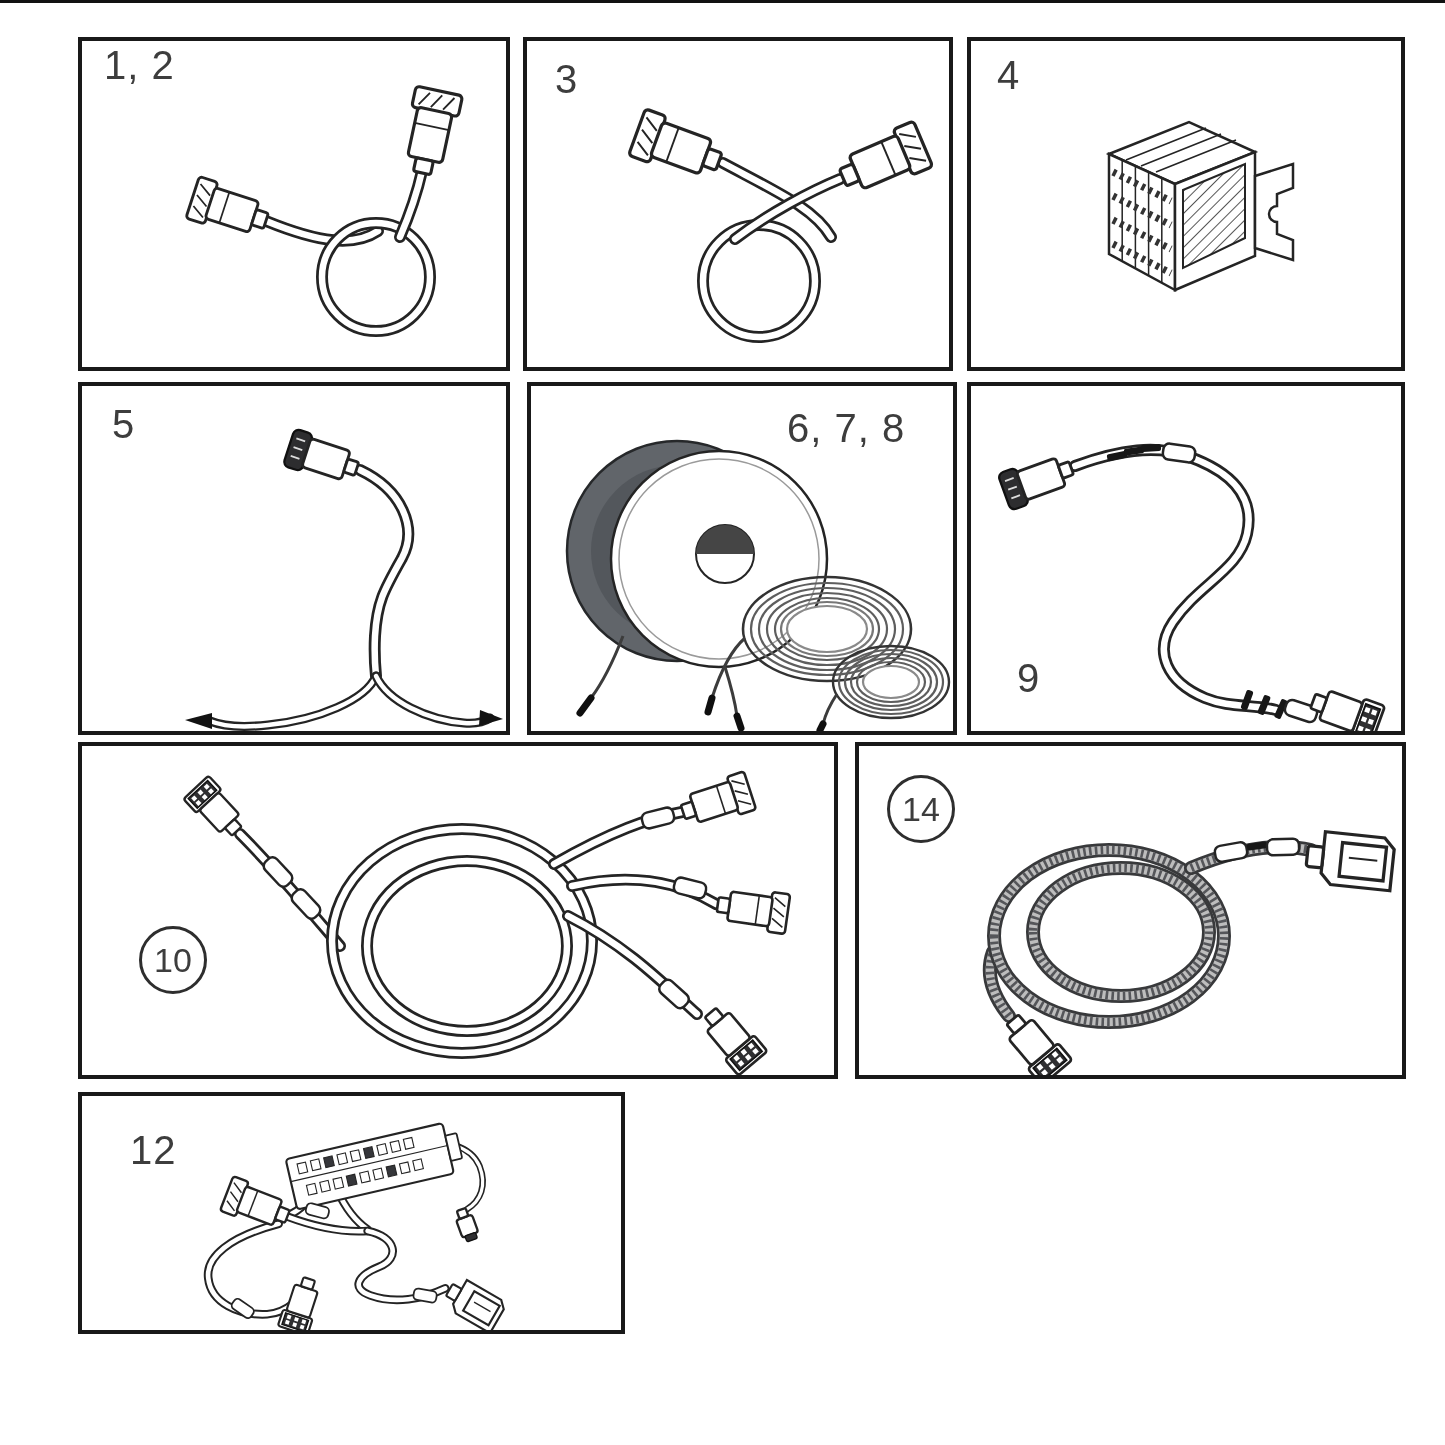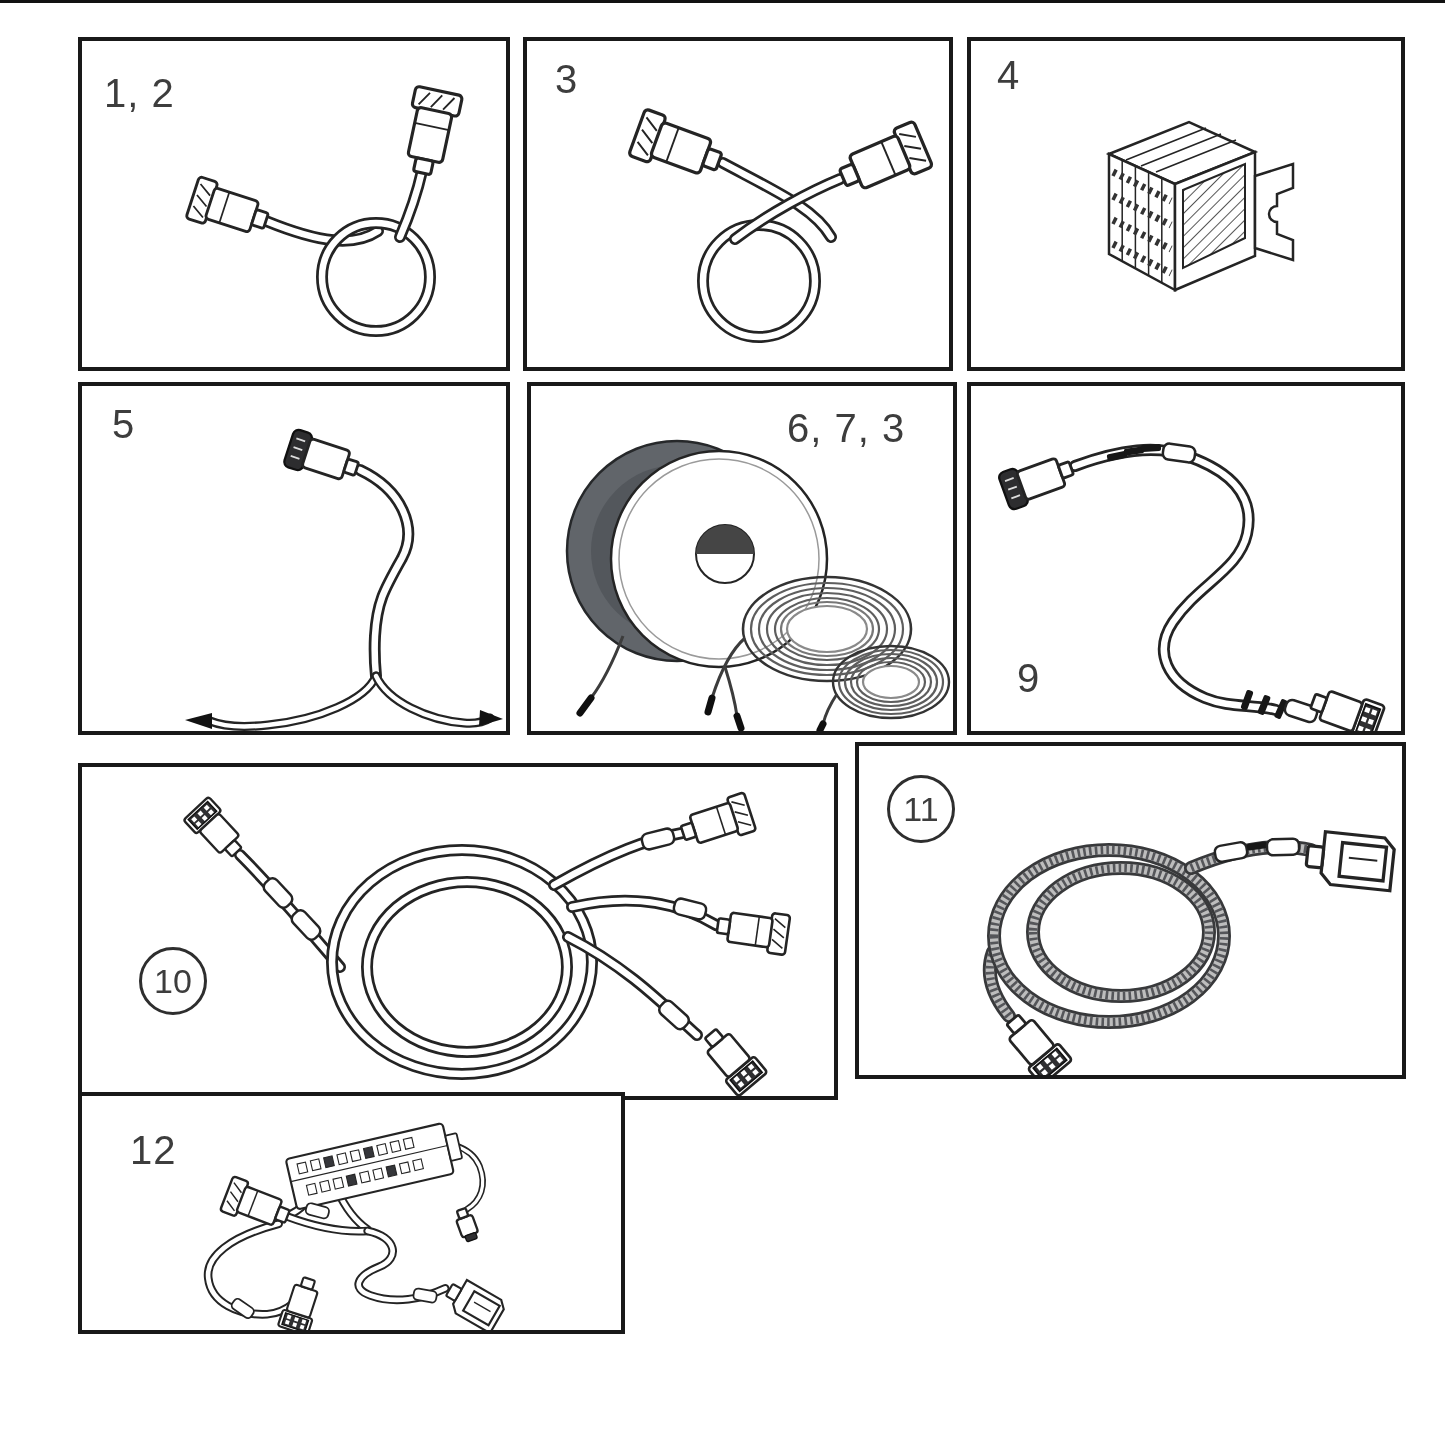--- a/index.html
+++ b/index.html
@@ -93,21 +93,21 @@
   <svg class="art" viewBox="0 0 424 326">
     <path class="tube" d="M 184,180 C 238,202 272,206 296,190"></path>
       <path class="tube-core" d="M 184,180 C 238,202 272,206 296,190"></path>
     <path class="tube" d="M 240,236 a54,54 0 1 0 108,0 a54,54 0 1 0 -108,0"></path>
       <path class="tube-core" d="M 240,236 a54,54 0 1 0 108,0 a54,54 0 1 0 -108,0"></path>
     <path class="tube" d="M 318,196 C 330,168 336,148 340,130"></path>
       <path class="tube-core" d="M 318,196 C 330,168 336,148 340,130"></path>
     <use href="#conn-std" transform="translate(150,169) rotate(18) scale(1.15)"></use>
     <use href="#conn-std" transform="translate(348,94) rotate(102) scale(1.25)"></use>
   </svg>
-  <div class="plabel" style="left:22px;top:32px">1, 2</div>
+  <div class="plabel" style="left:22px;top:4px">1, 2</div>
 </div>
 
 <div class="panel" style="left:523px;top:37px;width:430px;height:334px">
   <svg class="art" viewBox="0 0 422 326">
     <path class="tube" d="M 196,122 C 252,152 288,168 304,196"></path>
       <path class="tube-core" d="M 196,122 C 252,152 288,168 304,196"></path>
     <path class="tube" d="M 176,240 a56,56 0 1 0 112,0 a56,56 0 1 0 -112,0"></path>
       <path class="tube-core" d="M 176,240 a56,56 0 1 0 112,0 a56,56 0 1 0 -112,0"></path>
     <path class="tube" d="M 208,198 C 242,172 284,150 313,138"></path>
       <path class="tube-core" d="M 208,198 C 242,172 284,150 313,138"></path>
@@ -175,42 +175,42 @@
       <ellipse cx="360" cy="296" rx="58" ry="36" stroke="#333" stroke-width="2.4"></ellipse>
       <ellipse cx="360" cy="296" rx="52" ry="32"></ellipse>
       <ellipse cx="360" cy="296" rx="46" ry="28"></ellipse>
       <ellipse cx="360" cy="296" rx="40" ry="24"></ellipse>
       <ellipse cx="360" cy="296" rx="34" ry="20"></ellipse>
       <ellipse cx="360" cy="296" rx="28" ry="16" fill="#fff" stroke="#8a8a8a"></ellipse>
     </g>
     <path class="wire" d="M 306,308 C 298,320 294,330 292,338"></path>
     <path class="wiretip" d="M 292,338 L 289,344"></path>
   </svg>
-  <div class="plabel" style="left:256px;top:22px">6, 7, 3</div>
+  <div class="plabel" style="left:256px;top:22px">6, 7, 8</div>
 </div>
 
 <div class="panel" style="left:967px;top:382px;width:438px;height:353px">
   <svg class="art" viewBox="0 0 430 345">
     <path class="tube" d="M 104,80 C 150,63 186,59 216,70 C 262,86 284,112 276,148 C 268,184 228,198 202,236 C 182,266 196,296 234,312 C 258,322 282,318 305,324"></path>
       <path class="tube-core" d="M 104,80 C 150,63 186,59 216,70 C 262,86 284,112 276,148 C 268,184 228,198 202,236 C 182,266 196,296 234,312 C 258,322 282,318 305,324"></path>
     <use href="#sleeve" transform="translate(208,67) rotate(8)"></use>
     <use href="#band" transform="translate(146,70) rotate(78)"></use>
     <use href="#band" transform="translate(163,65) rotate(82)"></use>
     <use href="#band" transform="translate(180,62) rotate(86)"></use>
     <use href="#band" transform="translate(276,314) rotate(20)"></use>
     <use href="#band" transform="translate(293,319) rotate(22)"></use>
     <use href="#band" transform="translate(310,323) rotate(24)"></use>
     <use href="#sleeve" transform="translate(330,325) rotate(18)"></use>
     <use href="#conn-dark" transform="translate(70,93) rotate(-20) scale(1.15)"></use>
     <use href="#conn-grid" transform="translate(372,326) rotate(-160) scale(1.1)"></use>
   </svg>
   <div class="plabel" style="left:46px;top:272px">9</div>
 </div>
 
-<div class="panel" style="left:78px;top:763px;width:760px;height:337px">
+<div class="panel" style="left:78px;top:742px;width:760px;height:337px">
   <svg class="art" viewBox="0 0 752 329">
     <path class="tube" d="M 158,88 C 195,125 228,165 258,200"></path>
       <path class="tube-core" d="M 158,88 C 195,125 228,165 258,200"></path>
     <path class="tube" d="M 250,195 a130,112 0 1 0 260,0 a130,112 0 1 0 -260,0"></path>
       <path class="tube-core" d="M 250,195 a130,112 0 1 0 260,0 a130,112 0 1 0 -260,0"></path>
     <path class="tube" d="M 285,200 a100,85 0 1 0 200,0 a100,85 0 1 0 -200,0"></path>
       <path class="tube-core" d="M 285,200 a100,85 0 1 0 200,0 a100,85 0 1 0 -200,0"></path>
     <path class="tube" d="M 472,118 C 530,85 567,72 600,66"></path>
       <path class="tube-core" d="M 472,118 C 530,85 567,72 600,66"></path>
     <path class="tube" d="M 490,140 C 555,125 600,138 634,158"></path>
@@ -243,21 +243,21 @@
       <path class="braid-tex" d="M 174,186 a88,64 0 1 0 176,0 a88,64 0 1 0 -176,0"></path>
     <path class="braid" d="M 332,122 C 375,104 415,96 452,104"></path>
       <path class="braid-core" d="M 332,122 C 375,104 415,96 452,104"></path>
       <path class="braid-tex" d="M 332,122 C 375,104 415,96 452,104"></path>
     <use href="#sleeve" transform="translate(372,106) rotate(-10)"></use>
     <use href="#band" transform="translate(398,100) rotate(82)"></use>
     <use href="#sleeve" transform="translate(424,101) rotate(-2)"></use>
     <use href="#conn-grid" transform="translate(174,298) rotate(-130) scale(1.1)"></use>
     <use href="#conn-open" transform="translate(487,114) rotate(186) scale(1.3)"></use>
   </svg>
-  <div class="plabel circled" style="left:28px;top:29px">11</div>
+  <div class="plabel circled" style="left:28px;top:29px">14</div>
 </div>
 
 <div class="panel" style="left:78px;top:1092px;width:547px;height:242px">
   <svg class="art" viewBox="0 0 539 326">
     <path class="tube" d="M 250,132 C 262,158 276,175 292,186"></path>
       <path class="tube-core" d="M 250,132 C 262,158 276,175 292,186"></path>
     <path class="tube" d="M 218,128 C 210,148 196,160 182,166"></path>
       <path class="tube-core" d="M 218,128 C 210,148 196,160 182,166"></path>
     <path class="tube" d="M 168,178 C 100,196 66,224 70,254 C 74,288 112,306 152,304 C 180,302 200,282 210,260"></path>
       <path class="tube-core" d="M 168,178 C 100,196 66,224 70,254 C 74,288 112,306 152,304 C 180,302 200,282 210,260"></path>

